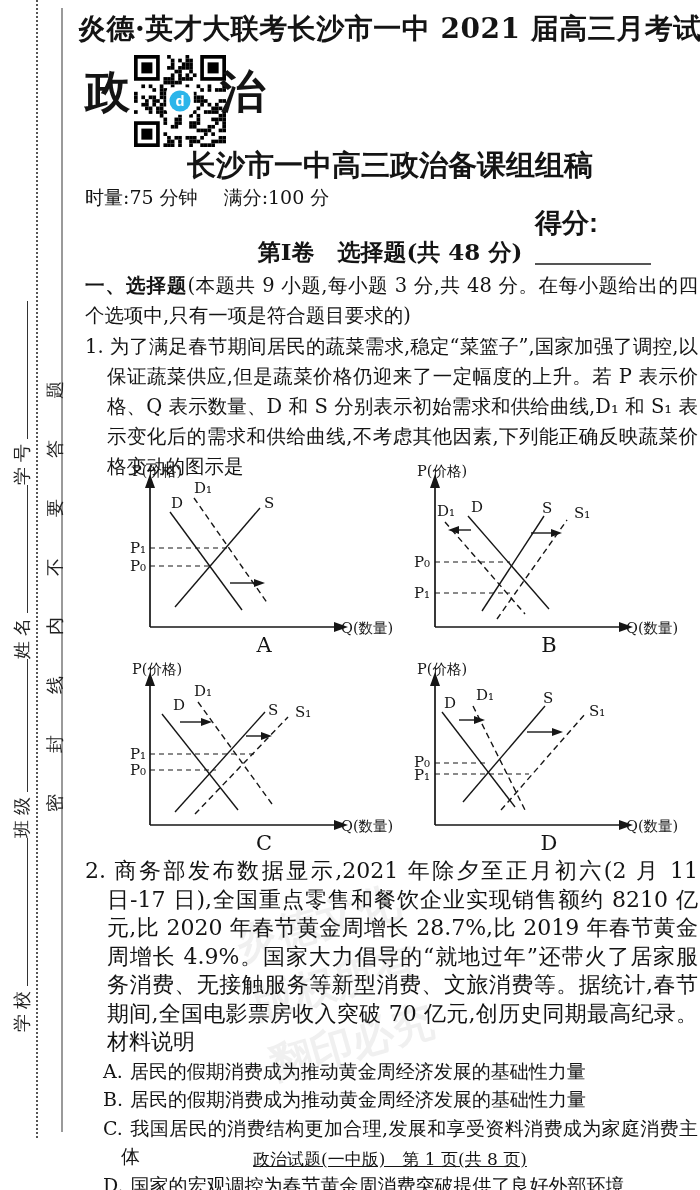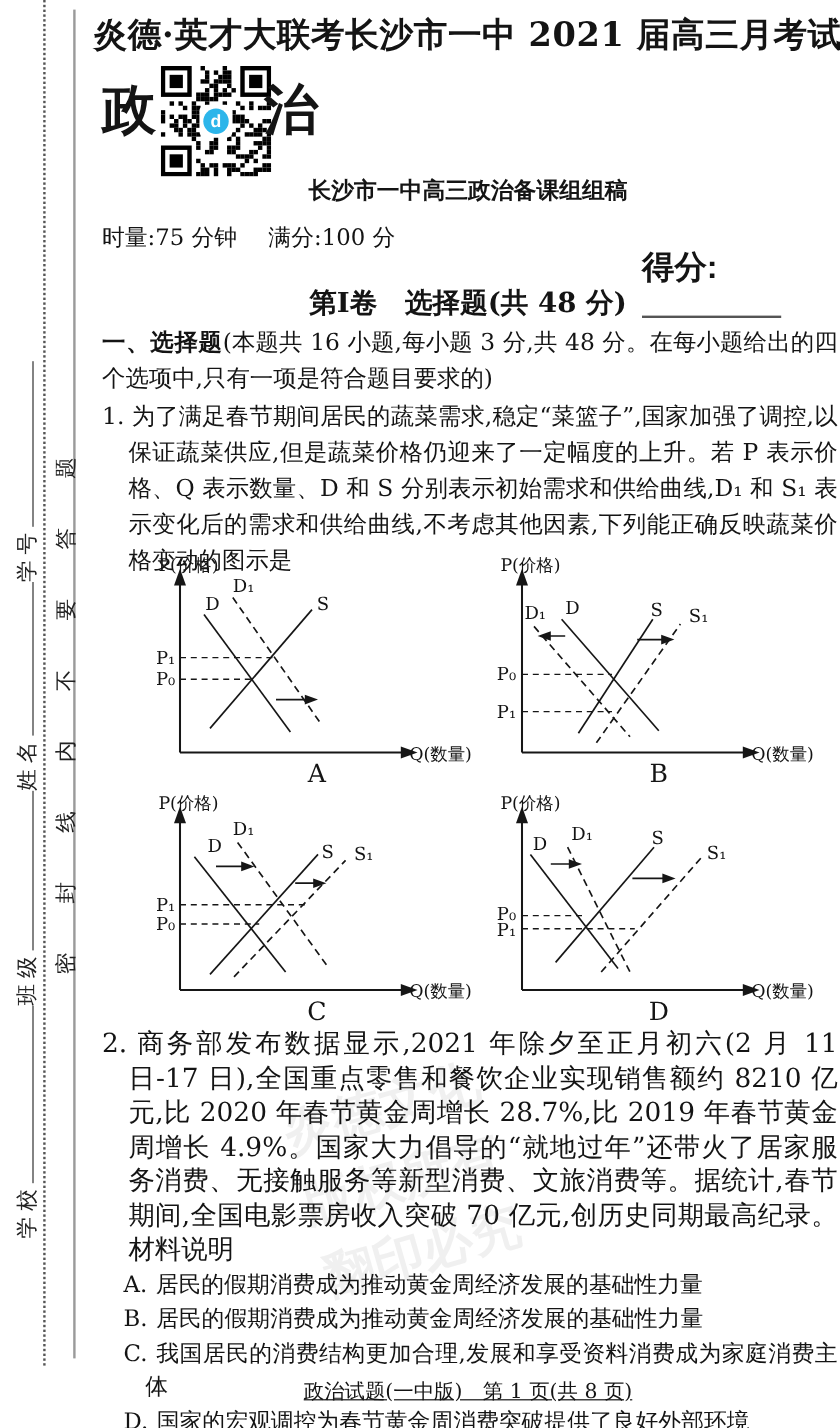--- a/index.html
+++ b/index.html
@@ -29,21 +29,21 @@
   }
   
   .header-title { position:absolute; left:78px; top:10px; width:622px;
     text-align:center; font-size:28px; font-weight:bold; letter-spacing:0.5px;
     white-space:nowrap; }
   .qr { position:absolute; left:134px; top:55px; width:92px; height:92px; }
   .subject { position:absolute; left:85px; top:62px; width:610px;
     text-align:left; font-size:45px; font-weight:bold;
     font-family:"Liberation Sans","DejaVu Sans",sans-serif; }
   .byline { position:absolute; left:85px; top:146px; width:610px;
-    text-align:center; font-size:19px; font-weight:bold;
+    text-align:center; font-size:29px; font-weight:bold;
     font-family:"Liberation Sans","DejaVu Sans",sans-serif; }
   .meta { position:absolute; left:85px; top:185px; width:610px;
     font-size:19px; }
   .meta .gap { display:inline-block; width:26px; }
   .score { position:absolute; left:535px; top:205px; font-size:27px;
     font-weight:bold; font-family:"Liberation Sans","DejaVu Sans",sans-serif; }
   .score-blank { display:inline-block; width:116px; height:17px;
     border-bottom:2px solid #555; }
   .section-title { position:absolute; left:85px; top:237px; width:610px;
     text-align:center; font-size:23px; font-weight:bold; }
@@ -293,21 +293,21 @@
   <div class="meta">
     <span>时量:75 分钟</span><span class="gap"></span><span>满分:100 分</span>
   </div>
   <div class="score">
     <span>得分:</span><span class="score-blank"></span>
   </div>
 
   <div class="section-title">第Ⅰ卷　选择题(共 48 分)</div>
 
   <div class="instr">
-    <b>一、选择题</b><span>(本题共 16 小题,每小题 3 分,共 48 分。在每小题给出的四个选项中,只有一项是符合题目要求的)</span>
+    <b>一、选择题</b><span>(本题共 9 小题,每小题 3 分,共 48 分。在每小题给出的四个选项中,只有一项是符合题目要求的)</span>
   </div>
 
   <div class="q1">
     <div class="qpara">
       <span class="qnum">1.</span><span>为了满足春节期间居民的蔬菜需求,稳定“菜篮子”,国家加强了调控,以保证蔬菜供应,但是蔬菜价格仍迎来了一定幅度的上升。若 P 表示价格、Q 表示数量、D 和 S 分别表示初始需求和供给曲线,D₁ 和 S₁ 表示变化后的需求和供给曲线,不考虑其他因素,下列能正确反映蔬菜价格变动的图示是</span>
     </div>
   </div>
 
   <svg class="dia dia-a" viewBox="0 0 272 178">
     <line class="ax" x1="22" y1="165" x2="22" y2="24"></line>

